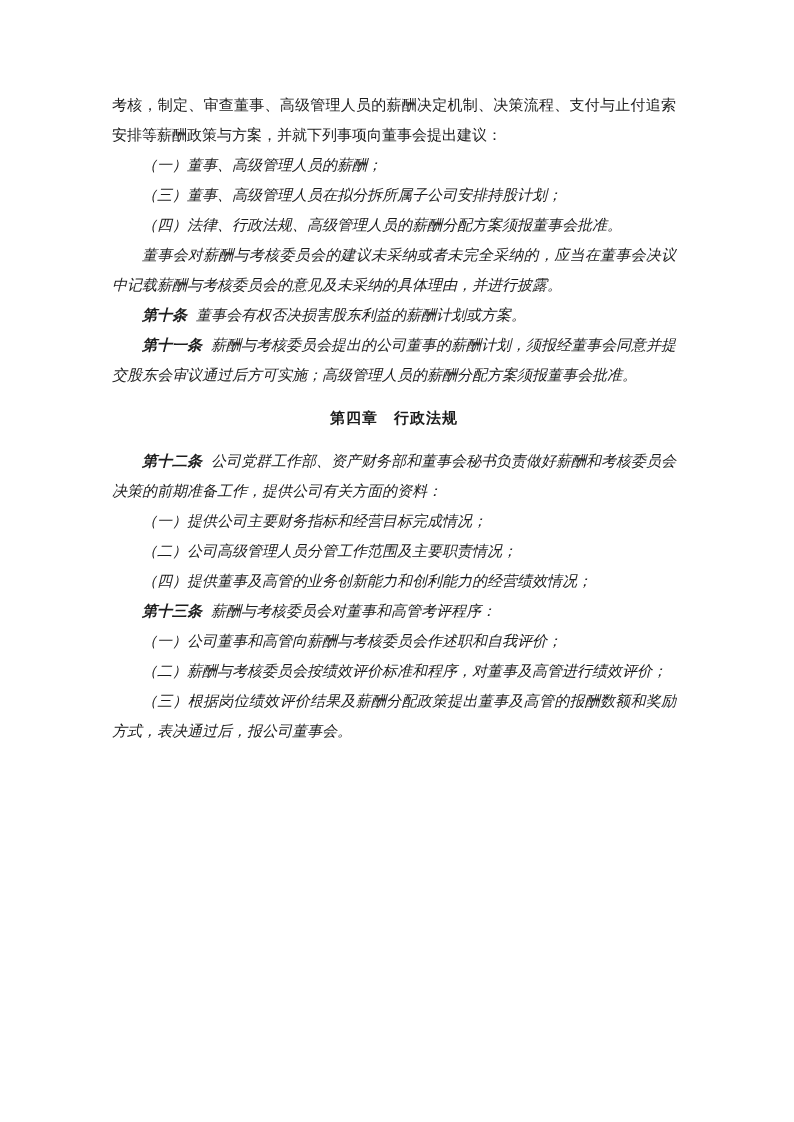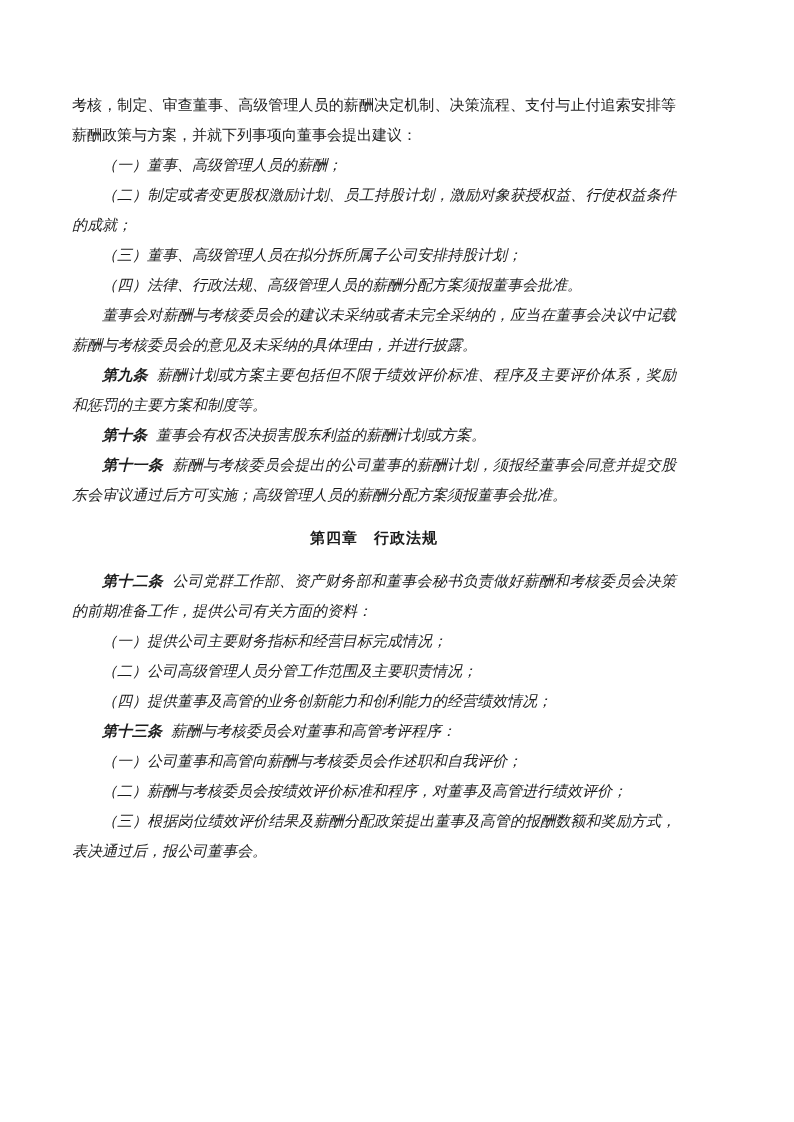--- a/index.html
+++ b/index.html
@@ -7,21 +7,21 @@
     padding: 0;
     background: #ffffff;
   }
   .page {
     position: relative;
     width: 794px;
     height: 1122px;
     margin: 0 auto;
     background: #ffffff;
     box-sizing: border-box;
-    padding: 90px 118px 0 72px;
+    padding: 90px 118px 0 112px;
     font-family: "Liberation Serif", "DejaVu Serif", serif;
     font-size: 15px;
     line-height: 30px;
     color: #1c1c1c;
     overflow: hidden;
   }
   .page p {
     margin: 0;
     text-align: justify;
     text-justify: inter-ideograph;
@@ -47,29 +47,27 @@
 </style>
 </head>
 <body>
 
 <div class="page">
 
   <p class="cont"><span>考核，制定、审查董事、高级管理人员的薪酬决定机制、决策流程、支付与止付追索安排等薪酬政策与方案，并就下列事项向董事会提出建议：</span></p>
 
   <p class="para"><span>（一）董事、高级管理人员的薪酬；</span></p>
 
-  <p class="para"><span>（二）制定或者变更股权激励计划、员工持股计划，激励对象获授权益、行使权益条件的成就；</span></p>
 
   <p class="para"><span>（三）董事、高级管理人员在拟分拆所属子公司安排持股计划；</span></p>
 
   <p class="para"><span>（四）法律、行政法规、高级管理人员的薪酬分配方案须报董事会批准。</span></p>
 
   <p class="para"><span>董事会对薪酬与考核委员会的建议未采纳或者未完全采纳的，应当在董事会决议中记载薪酬与考核委员会的意见及未采纳的具体理由，并进行披露。</span></p>
 
-  <p class="para"><b class="term">第九条</b><span>薪酬计划或方案主要包括但不限于绩效评价标准、程序及主要评价体系，奖励和惩罚的主要方案和制度等。</span></p>
 
   <p class="para"><b class="term">第十条</b><span>董事会有权否决损害股东利益的薪酬计划或方案。</span></p>
 
   <p class="para"><b class="term">第十一条</b><span>薪酬与考核委员会提出的公司董事的薪酬计划，须报经董事会同意并提交股东会审议通过后方可实施；高级管理人员的薪酬分配方案须报董事会批准。</span></p>
 
   <p class="chapter-heading"><span>第四章　行政法规</span></p>
 
   <p class="para"><b class="term">第十二条</b><span>公司党群工作部、资产财务部和董事会秘书负责做好薪酬和考核委员会决策的前期准备工作，提供公司有关方面的资料：</span></p>
 
   <p class="para"><span>（一）提供公司主要财务指标和经营目标完成情况；</span></p>

